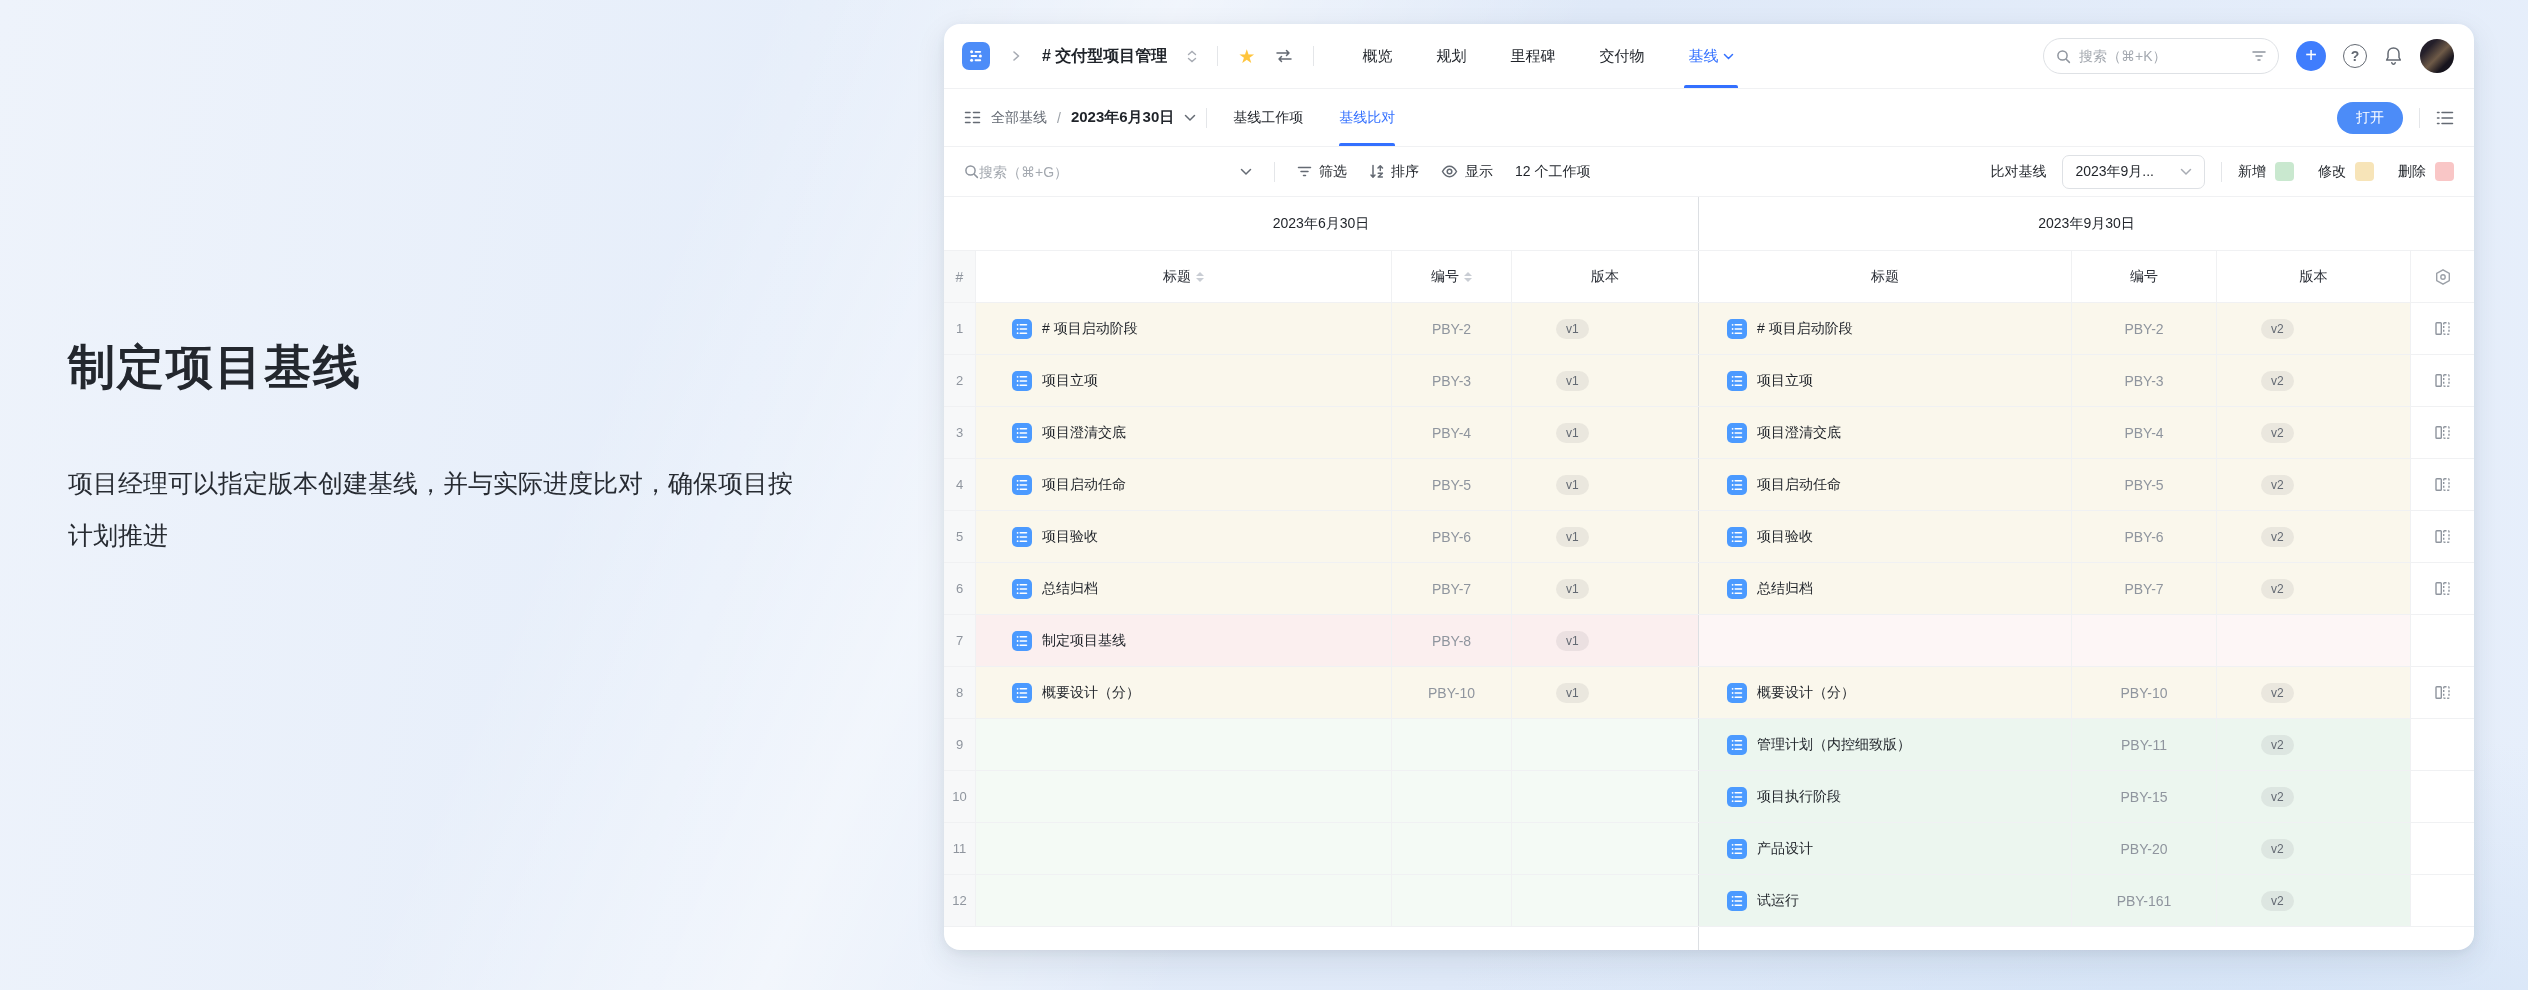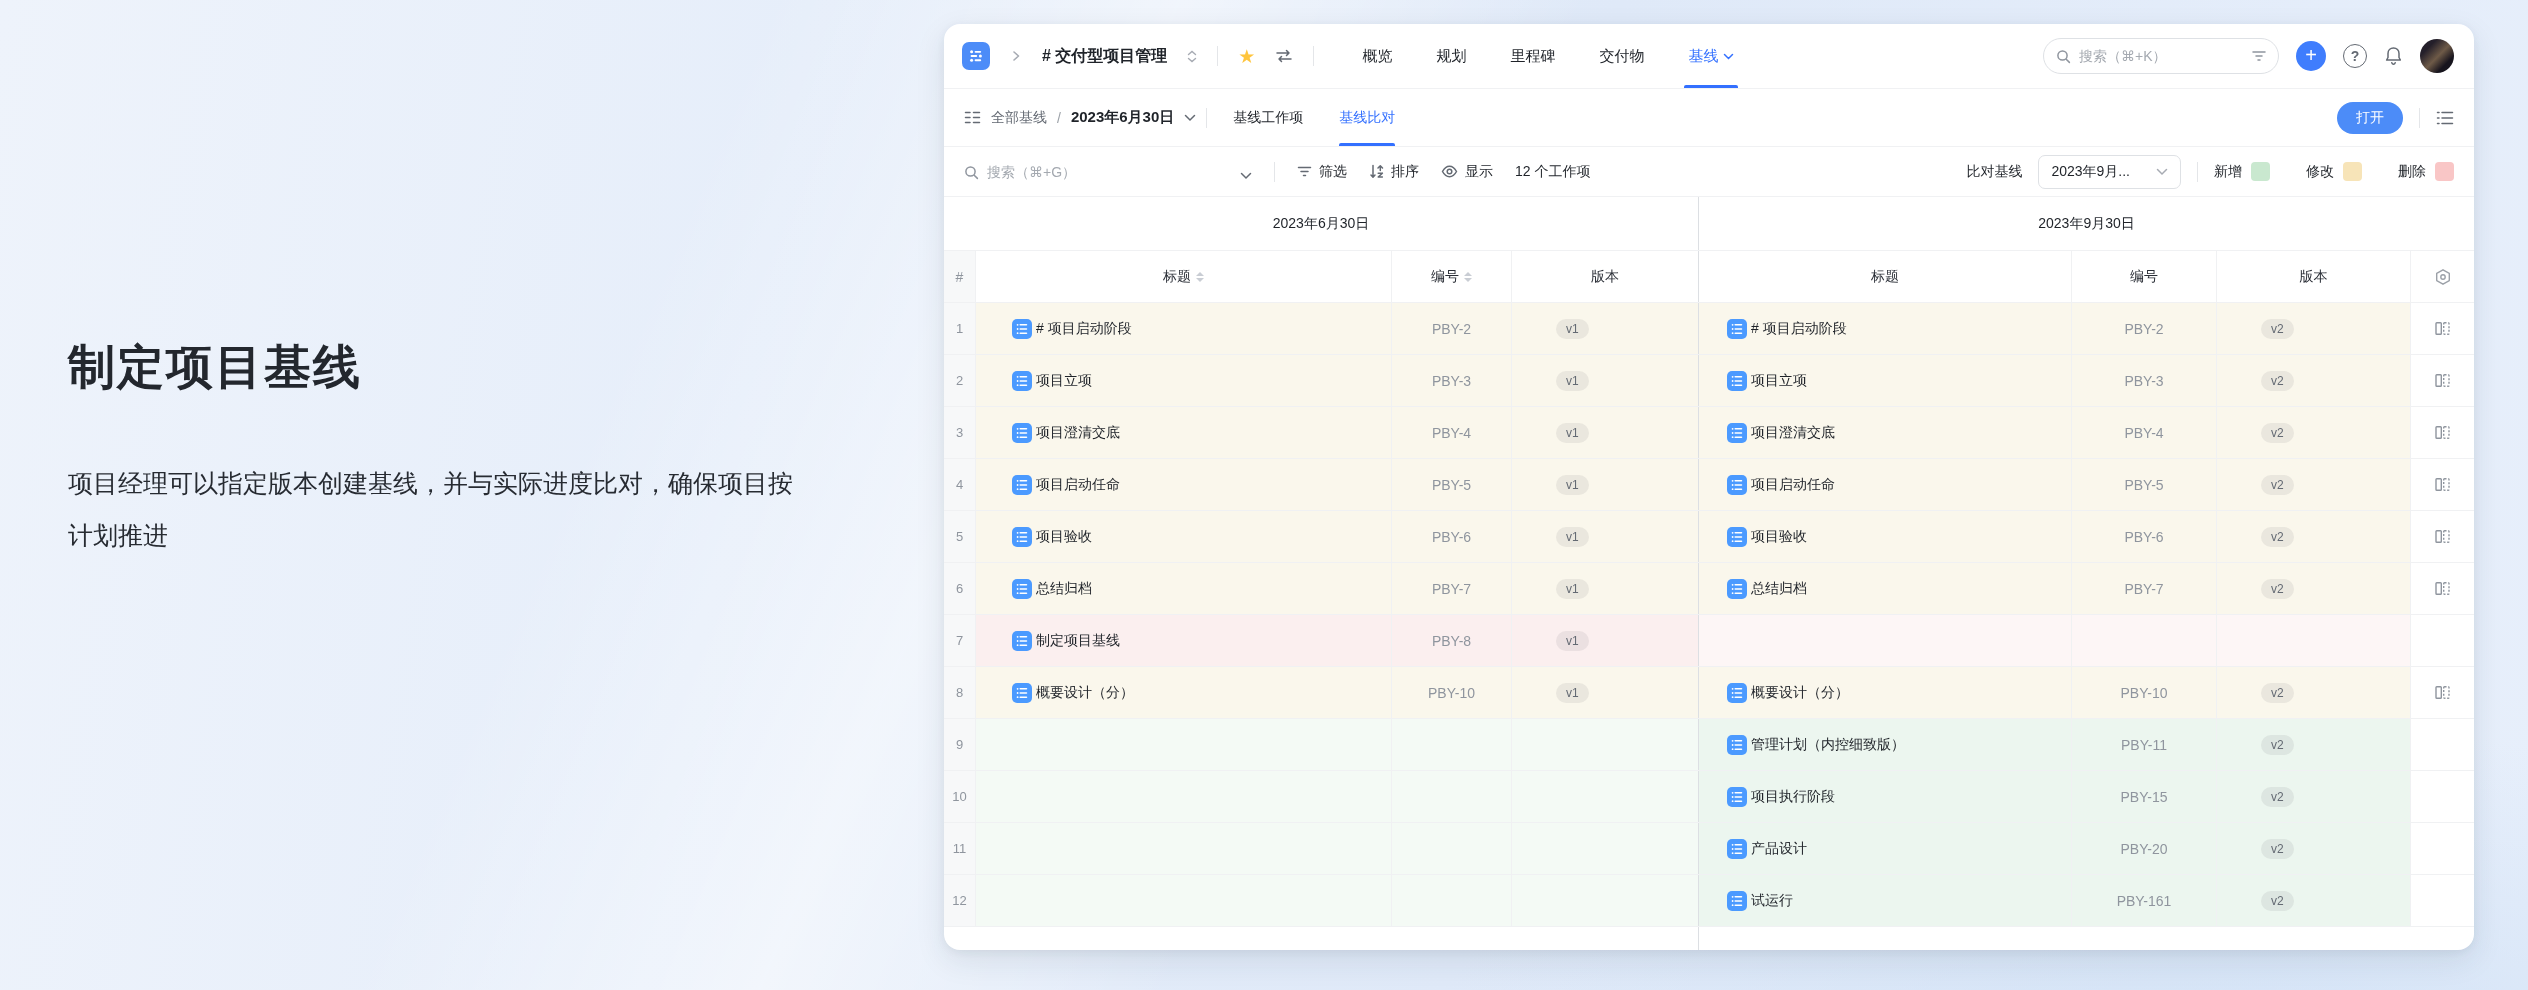--- a/index.html
+++ b/index.html
@@ -55,29 +55,29 @@
   .baseline-name { font-size:15px; font-weight:600; }
   .sub-tabs { display:flex; gap:36px; margin-left:16px; height:100%; align-items:center; }
   .sub-tabs .tab { font-size:14px; height:100%; display:flex; align-items:center; cursor:pointer; position:relative; white-space:nowrap; }
   .sub-tabs .tab.active { color:#3370ff; font-weight:500; }
   .sub-tabs .tab.active::after { content:""; position:absolute; left:0; right:0; bottom:0; height:3px; background:#3370ff; border-radius:2px 2px 0 0; }
   .sub-right { margin-left:auto; display:flex; align-items:center; gap:16px; }
   .open-btn { background:#4c8cf8; color:#fff; font-size:14px; border:none; border-radius:16px; padding:7px 19px; cursor:pointer; font-family:inherit; }
 
   
   .toolbar { height:50px; padding:0 20px; gap:22px; border-top:1px solid #f0f1f3; }
-  .tb-search { display:flex; align-items:flex-end; gap:8px; width:288px; }
+  .tb-search { display:flex; align-items:center; width:288px; }
   .tb-search input { border:none; outline:none; flex:1; font-size:14px; background:transparent; font-family:inherit; min-width:0; }
   .tb-search input::placeholder { color:#a4a9b0; }
   .tb-item { display:flex; align-items:center; gap:7px; font-size:14px; color:#1f2329; cursor:pointer; white-space:nowrap; }
   .tb-count { font-size:14px; white-space:nowrap; }
   .tb-right { margin-left:auto; display:flex; align-items:center; gap:16px; }
   .cmp-label { font-size:14px; white-space:nowrap; }
   .cmp-select { border:1px solid #dee1e5; border-radius:7px; height:34px; display:flex; align-items:center; gap:26px; padding:0 12px; font-size:14px; cursor:pointer; white-space:nowrap; }
-  .legend { display:flex; align-items:center; gap:36px; }
+  .legend { display:flex; align-items:center; gap:24px; }
   .legend-item { display:flex; align-items:center; gap:9px; font-size:14px; white-space:nowrap; }
   .swatch { width:19px; height:19px; border-radius:4px; flex:none; }
 
   
   .table { flex:1; display:flex; flex-direction:column; border-top:1px solid #f0f1f3; min-height:0; }
   .g-row { display:grid; grid-template-columns:754px 1fr; height:54px; flex:none; border-bottom:1px solid #f0f1f3; }
   .g-cell { display:flex; align-items:center; justify-content:center; font-size:14px; font-weight:500; }
   .g-cell.right { border-left:1px solid #dcdfe3; }
   .grid-cols { display:grid; grid-template-columns:32px 416px 120px 186px 374px 145px 194px 1fr; }
   .h-row { height:52px; flex:none; border-bottom:1px solid #f0f1f3; }
@@ -86,21 +86,21 @@
   .h-cell.num { background:#f7f8f9; color:#8f959e; font-weight:400; }
   .b1 { border-right:1px solid #f0f1f3; }
   .mid { border-left:1px solid #dcdfe3; }
   .sorter { display:flex; flex-direction:column; gap:2px; }
   .sorter i { width:0; height:0; border-left:4px solid transparent; border-right:4px solid transparent; display:block; }
   .sorter .up { border-bottom:4px solid #c9cdd4; }
   .sorter .dn { border-top:4px solid #c9cdd4; }
 
   .trow { height:52px; flex:none; border-bottom:1px solid #f0f1f3; cursor:pointer; }
   .c-num { background:#f7f8f9; justify-content:center; color:#8f959e; font-size:13px; }
-  .c-title { padding-left:36px; gap:4px; }
+  .c-title { padding-left:36px; gap:10px; }
   .c-title.cr { padding-left:28px; }
   .c-title .t-txt { white-space:nowrap; overflow:hidden; text-overflow:ellipsis; }
   .wi-icon { width:20px; height:20px; border-radius:5px; background:#4b9aff; display:flex; align-items:center; justify-content:center; flex:none; }
   .c-id { justify-content:center; color:#8f959e; }
   .c-ver { justify-content:flex-start; padding-left:44px; }
   .pill { background:rgba(31,35,41,.07); border-radius:12px; padding:3px 10px; font-size:12px; color:#646a73; }
   .c-cmp { justify-content:center; }
   .trow.modified .cl, .trow.modified .cr { background:#faf7ec; }
   .trow.deleted  .cl { background:#fbefef; }
   .trow.deleted  .cr { background:#fdf6f6; }

